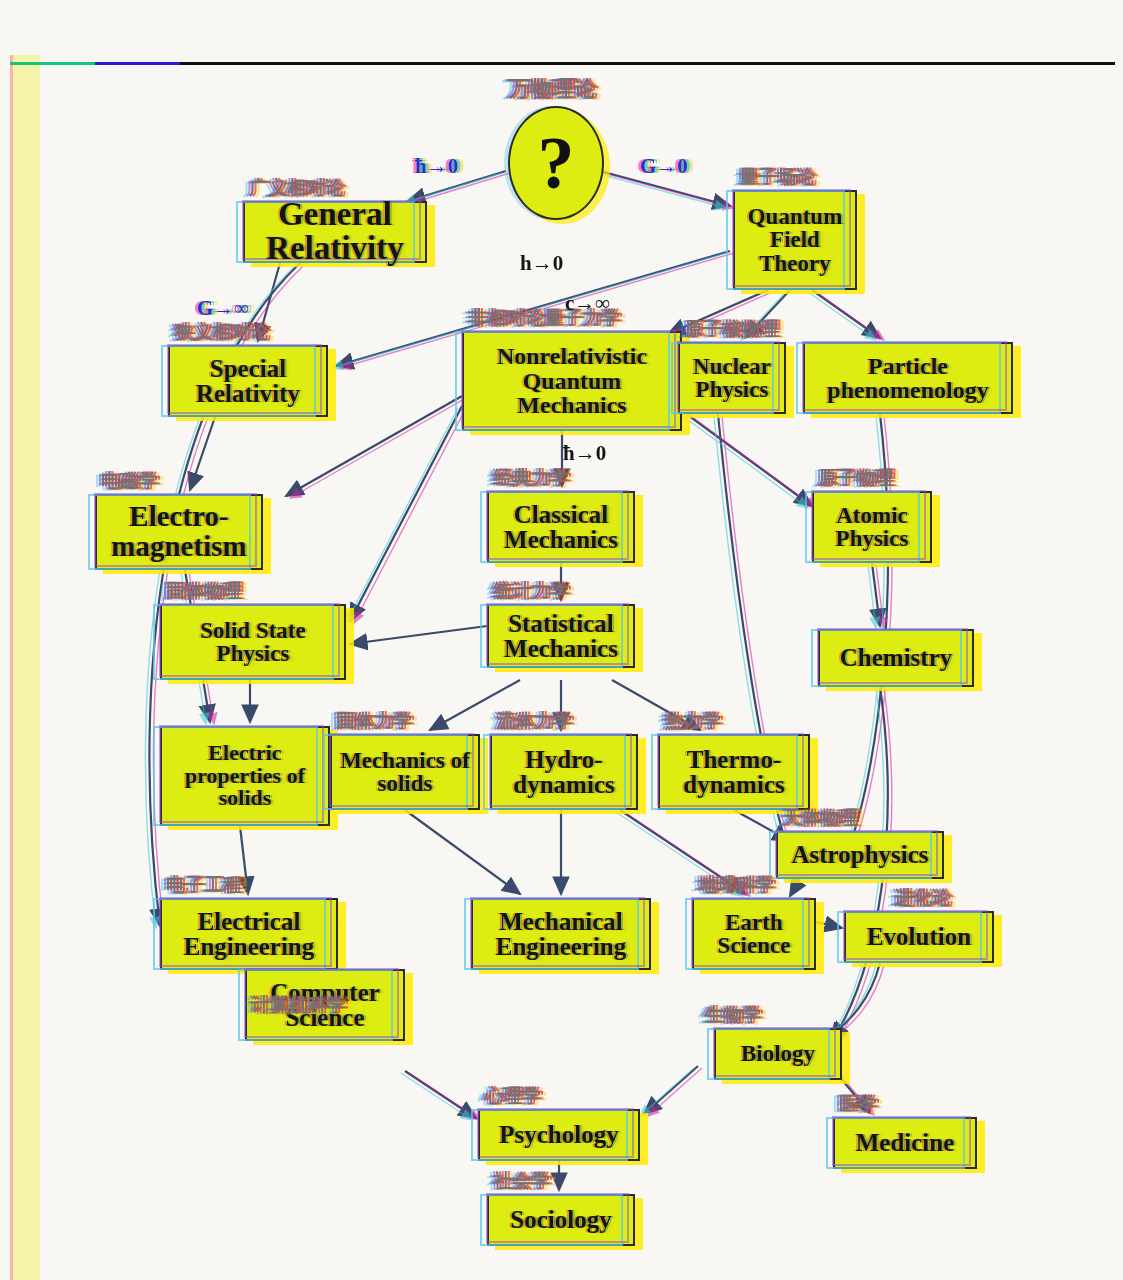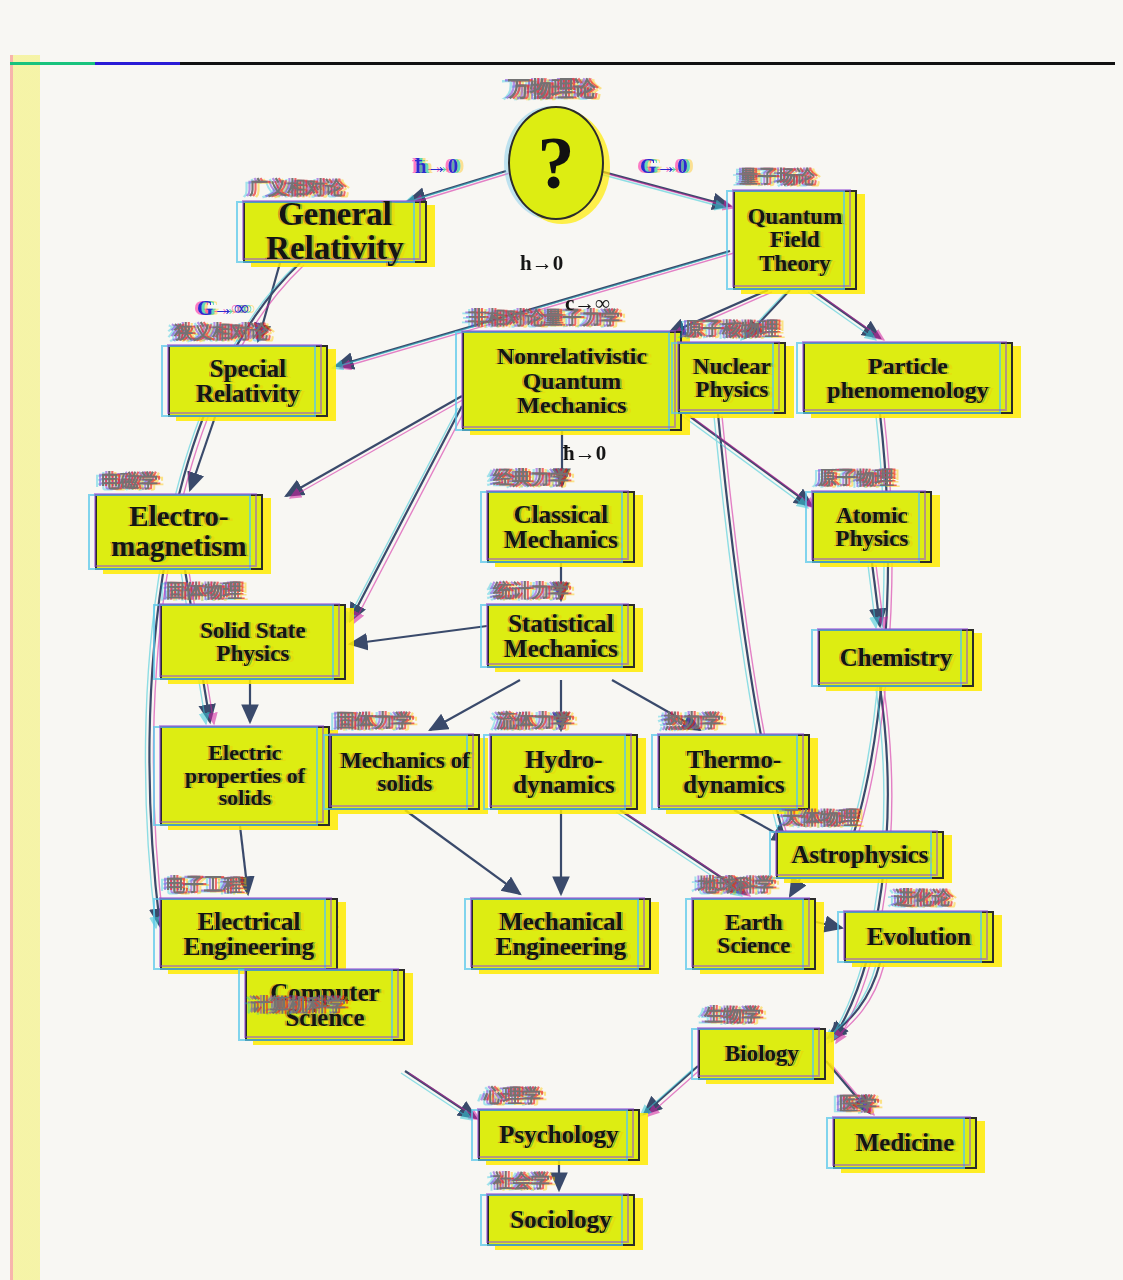--- a/index.html
+++ b/index.html
@@ -322,21 +322,21 @@
         </div>
         <div class="cn" style="left: 698px; top: 806px;">地球科学</div>
         <div class="node" style="left: 844px; top: 845px; width: 150px; height: 52px; font-size: 25px;">
           <span>Evolution</span>
         </div>
         <div class="cn" style="left: 850px; top: 819px; margin-left: 44px;">进化论</div>
         <div class="node" style="left: 245px; top: 903px; width: 160px; height: 72px; font-size: 25px;">
           <span>Computer Science</span>
         </div>
         <div class="cn" style="left: 251px; top: 926px;">计算机科学</div>
-        <div class="node" style="left: 698px; top: 962px; width: 128px; height: 52px; font-size: 23px;">
+        <div class="node" style="left: 714px; top: 962px; width: 128px; height: 52px; font-size: 23px;">
           <span>Biology</span>
         </div>
         <div class="cn" style="left: 704px; top: 936px;">生物学</div>
         <div class="node" style="left: 478px; top: 1043px; width: 162px; height: 52px; font-size: 25px;">
           <span>Psychology</span>
         </div>
         <div class="cn" style="left: 484px; top: 1017px;">心理学</div>
         <div class="node" style="left: 833px; top: 1051px; width: 144px; height: 52px; font-size: 25px;">
           <span>Medicine</span>
         </div>

